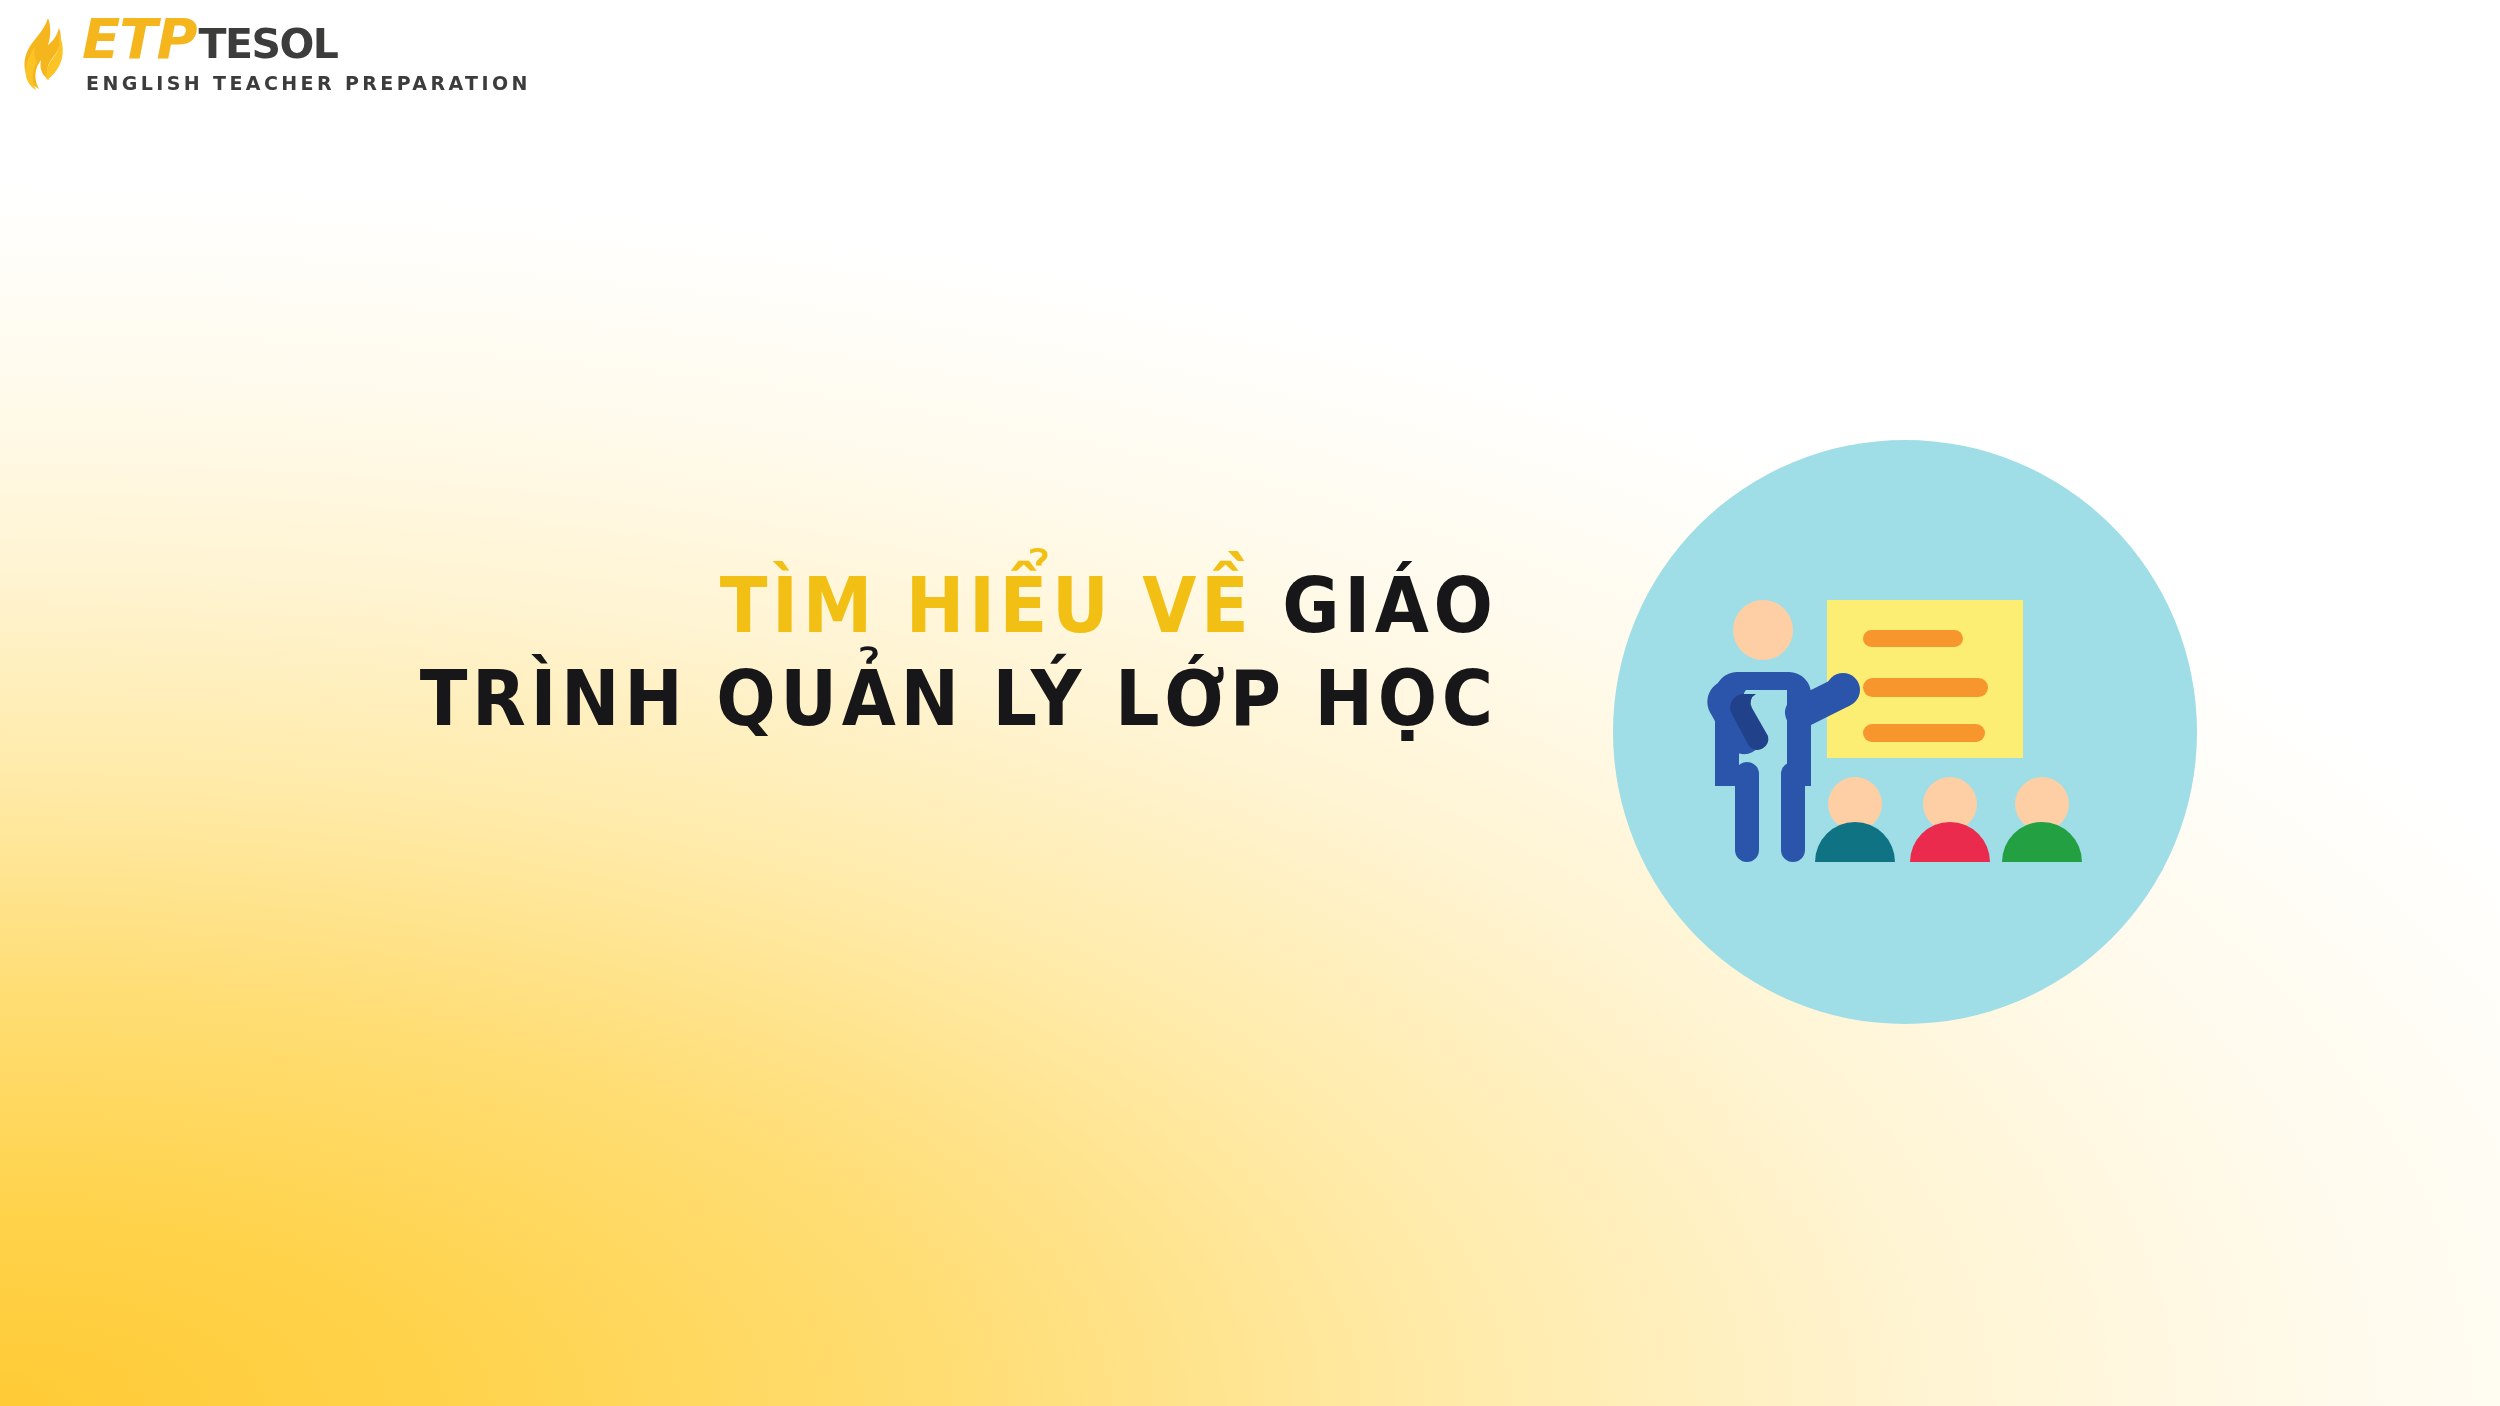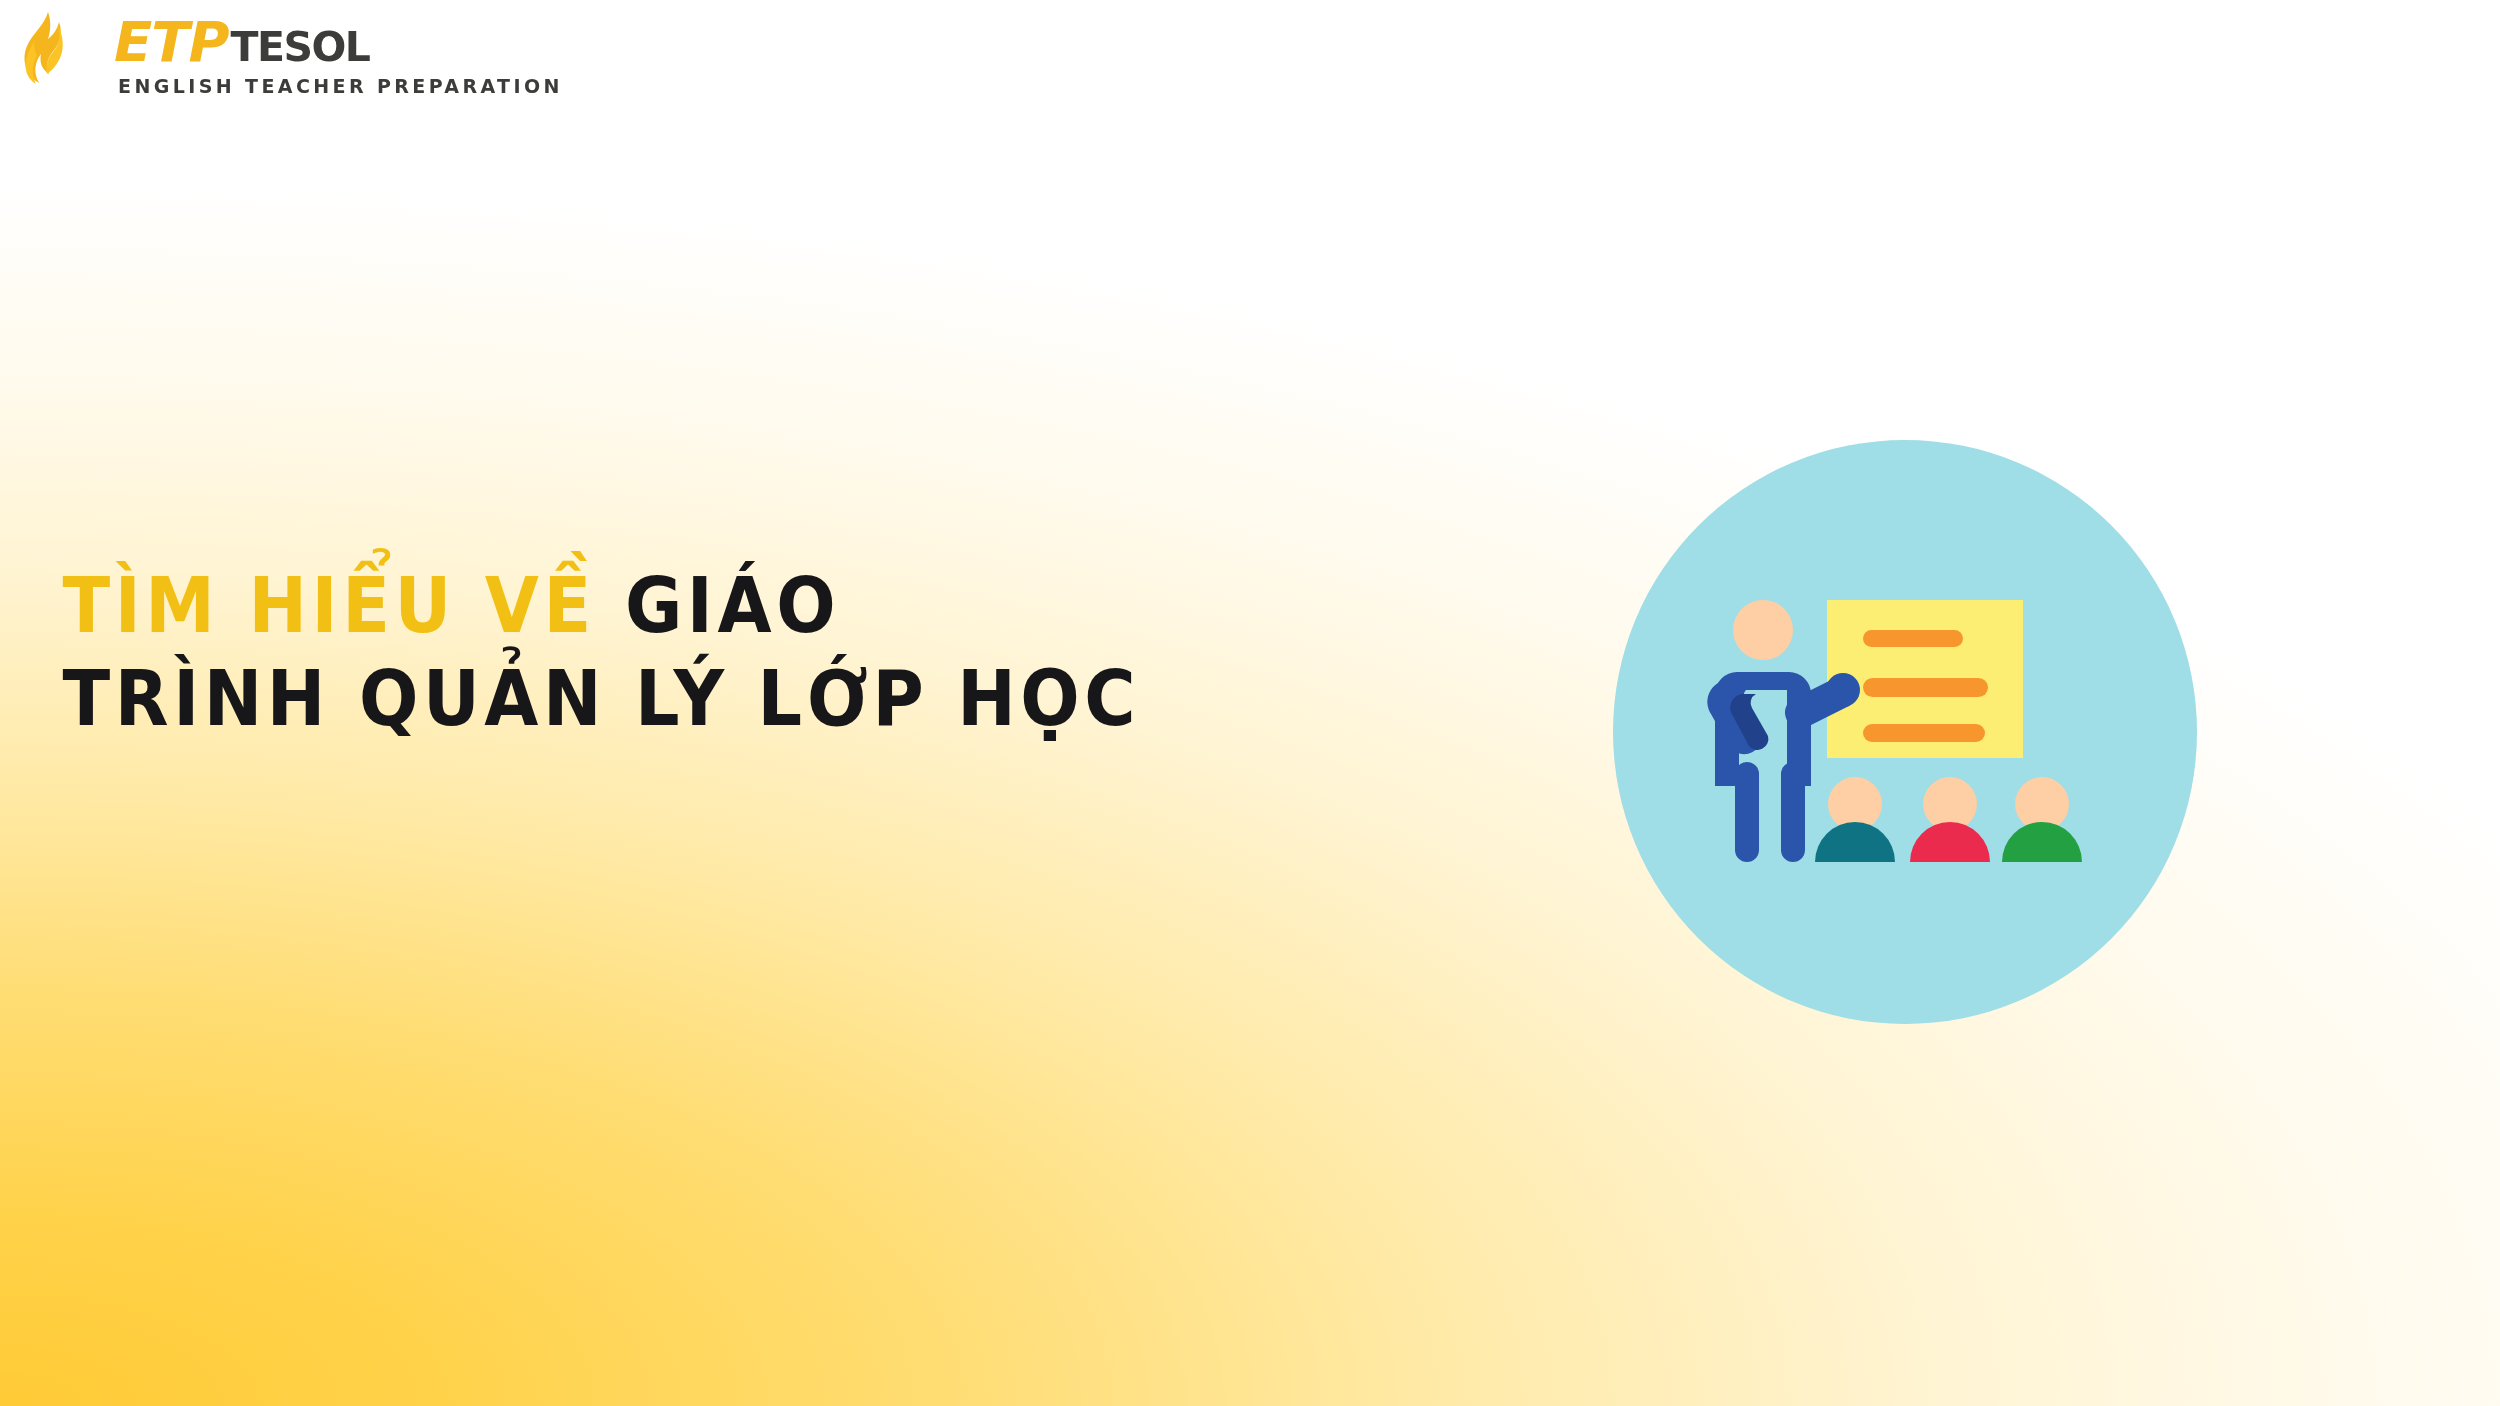--- a/index.html
+++ b/index.html
@@ -44,26 +44,25 @@
     top: 0;
     width: 2500px;
     height: 152px;
     background: #ffffff;
   }
 
   
   .logo {
     position: absolute;
     left: 14px;
-    top: 10px;
+    top: 2px;
     width: 500px;
     height: 92px;
     display: flex;
-    align-items: flex-start;
-    gap: 32px;
+    align-items: flex-end;
   }
   .logo-flame {
     width: 62px;
     height: 78px;
     margin-right: 6px;
     flex: none;
   }
   .logo-text {
     display: flex;
     flex-direction: column;
@@ -100,21 +99,21 @@
     margin-left: 4px;
     white-space: nowrap;
   }
 
   
   .headline {
     position: absolute;
     left: 0;
     top: 560px;
     width: 1560px;
-    text-align: left;
+    text-align: right;
   }
   .headline-line {
     font-family: "DejaVu Sans", sans-serif;
     font-weight: 700;
     font-size: 76px;
     line-height: 1.22;
     letter-spacing: 5px;
     text-transform: uppercase;
     white-space: nowrap;
     transform: scaleX(0.92);

